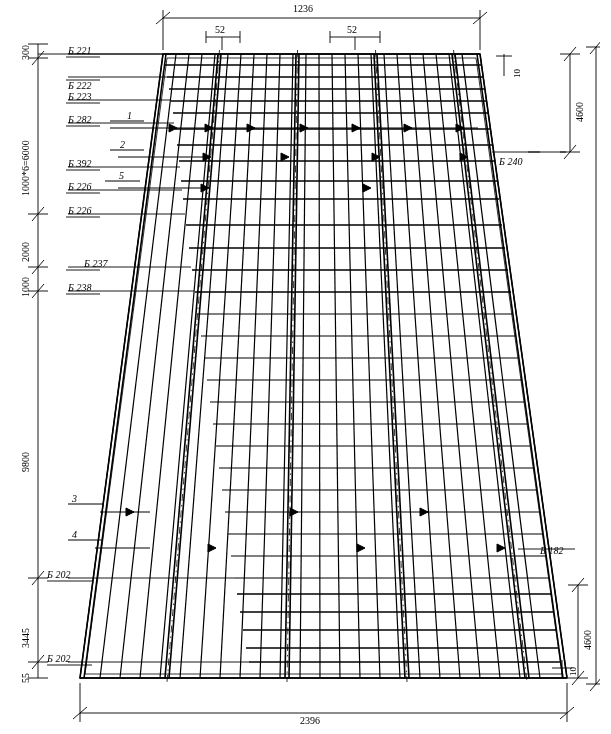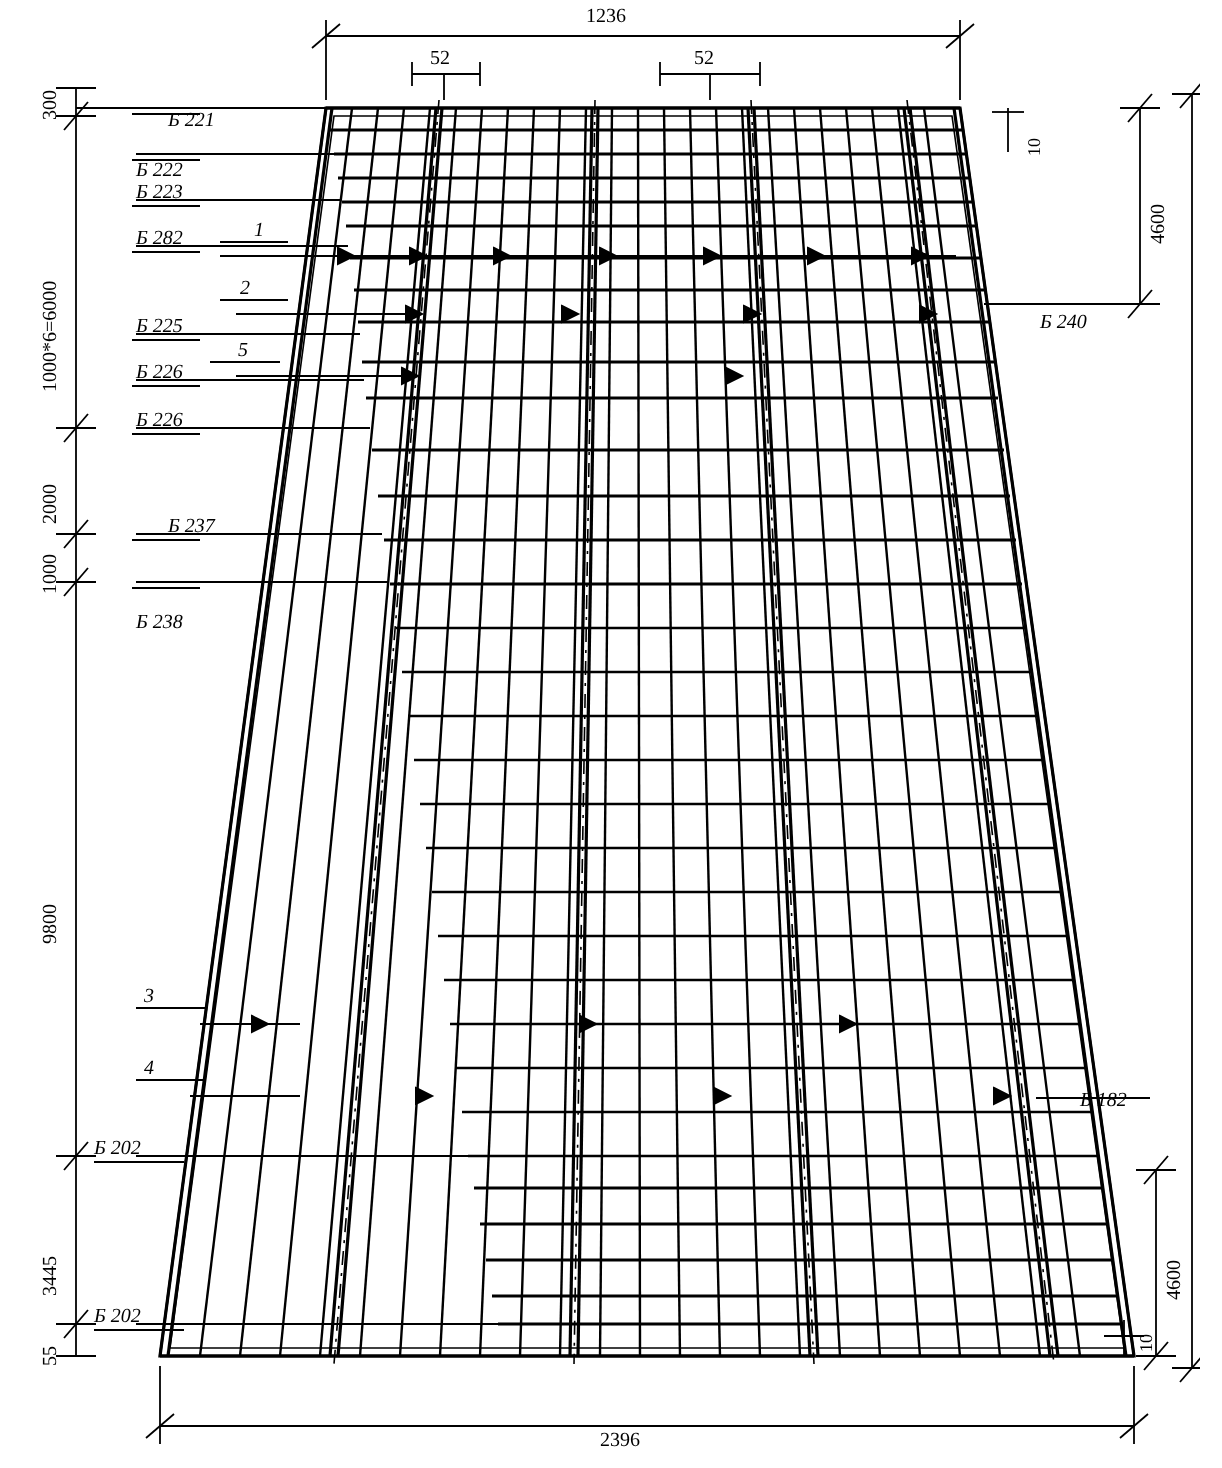--- a/index.html
+++ b/index.html
@@ -284,33 +284,33 @@
   <div class="lbl small rot90" style="left:568px;top:676px;">10</div>
 
   <div class="lbl num rot90" style="left:20px;top:60px;">300</div>
   <div class="lbl num rot90" style="left:20px;top:196px;">1000*6=6000</div>
   <div class="lbl num rot90" style="left:20px;top:262px;">2000</div>
   <div class="lbl num rot90" style="left:20px;top:297px;">1000</div>
   <div class="lbl num rot90" style="left:20px;top:472px;">9800</div>
   <div class="lbl num rot90" style="left:20px;top:648px;">3445</div>
   <div class="lbl num rot90" style="left:20px;top:683px;">55</div>
 
-  <div class="lbl it" style="left:68px;top:55px;margin-left:16px;">Б 221</div>
+  <div class="lbl it" style="left:68px;top:45px;">Б 221</div>
   <div class="lbl it" style="left:68px;top:80px;">Б 222</div>
   <div class="lbl it" style="left:68px;top:91px;font-style:italic;">Б 223</div>
   <div class="lbl it" style="left:68px;top:114px;">Б 282</div>
-  <div class="lbl it" style="left:68px;top:158px;">Б 225</div>
+  <div class="lbl it" style="left:68px;top:158px;">Б 392</div>
   <div class="lbl it" style="left:68px;top:181px;">Б 226</div>
   <div class="lbl it" style="left:68px;top:205px;">Б 226</div>
   <div class="lbl it" style="left:84px;top:258px;">Б 237</div>
-  <div class="lbl it" style="left:68px;top:282px;margin-top:24px;">Б 238</div>
+  <div class="lbl it" style="left:68px;top:282px;">Б 238</div>
   <div class="lbl it" style="left:47px;top:569px;">Б 202</div>
   <div class="lbl it" style="left:47px;top:653px;">Б 202</div>
 
-  <div class="lbl it" style="left:520px;top:156px;">Б 240</div>
+  <div class="lbl it" style="left:499px;top:156px;">Б 240</div>
   <div class="lbl it" style="left:540px;top:545px;">Б 182</div>
 
   <div class="lbl it" style="left:127px;top:110px;">1</div>
   <div class="lbl it" style="left:120px;top:139px;">2</div>
   <div class="lbl it" style="left:119px;top:170px;">5</div>
   <div class="lbl it" style="left:72px;top:493px;">3</div>
   <div class="lbl it" style="left:72px;top:529px;">4</div>
 
 </div>
 

